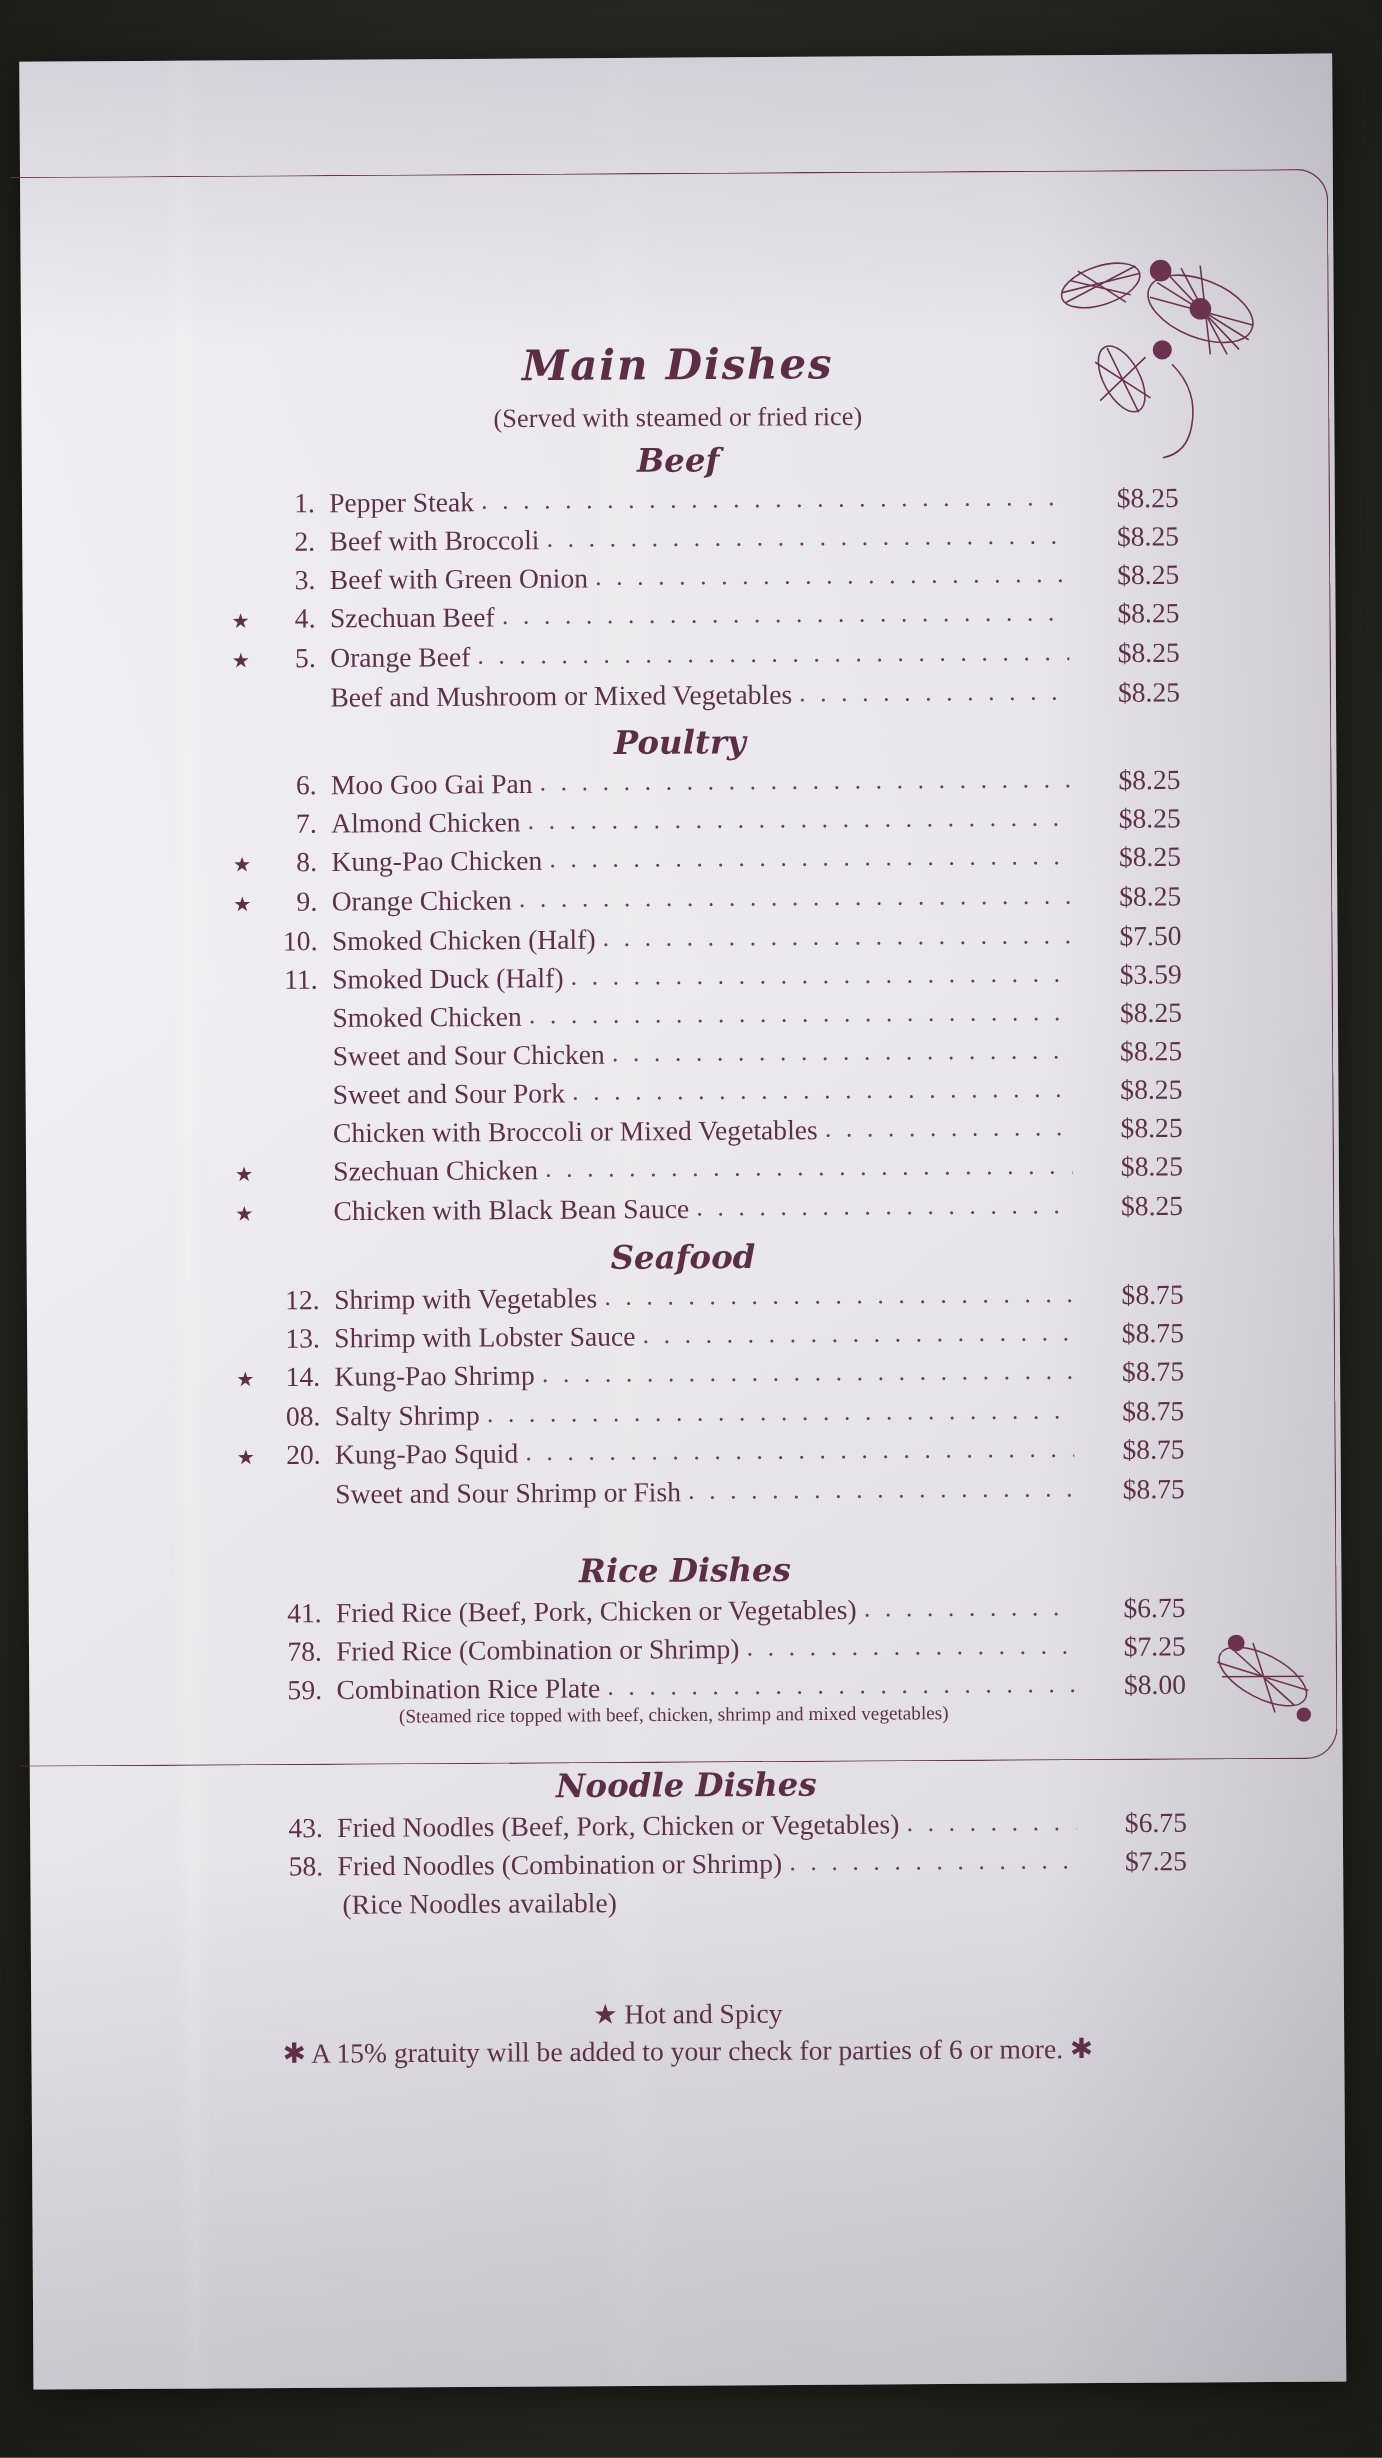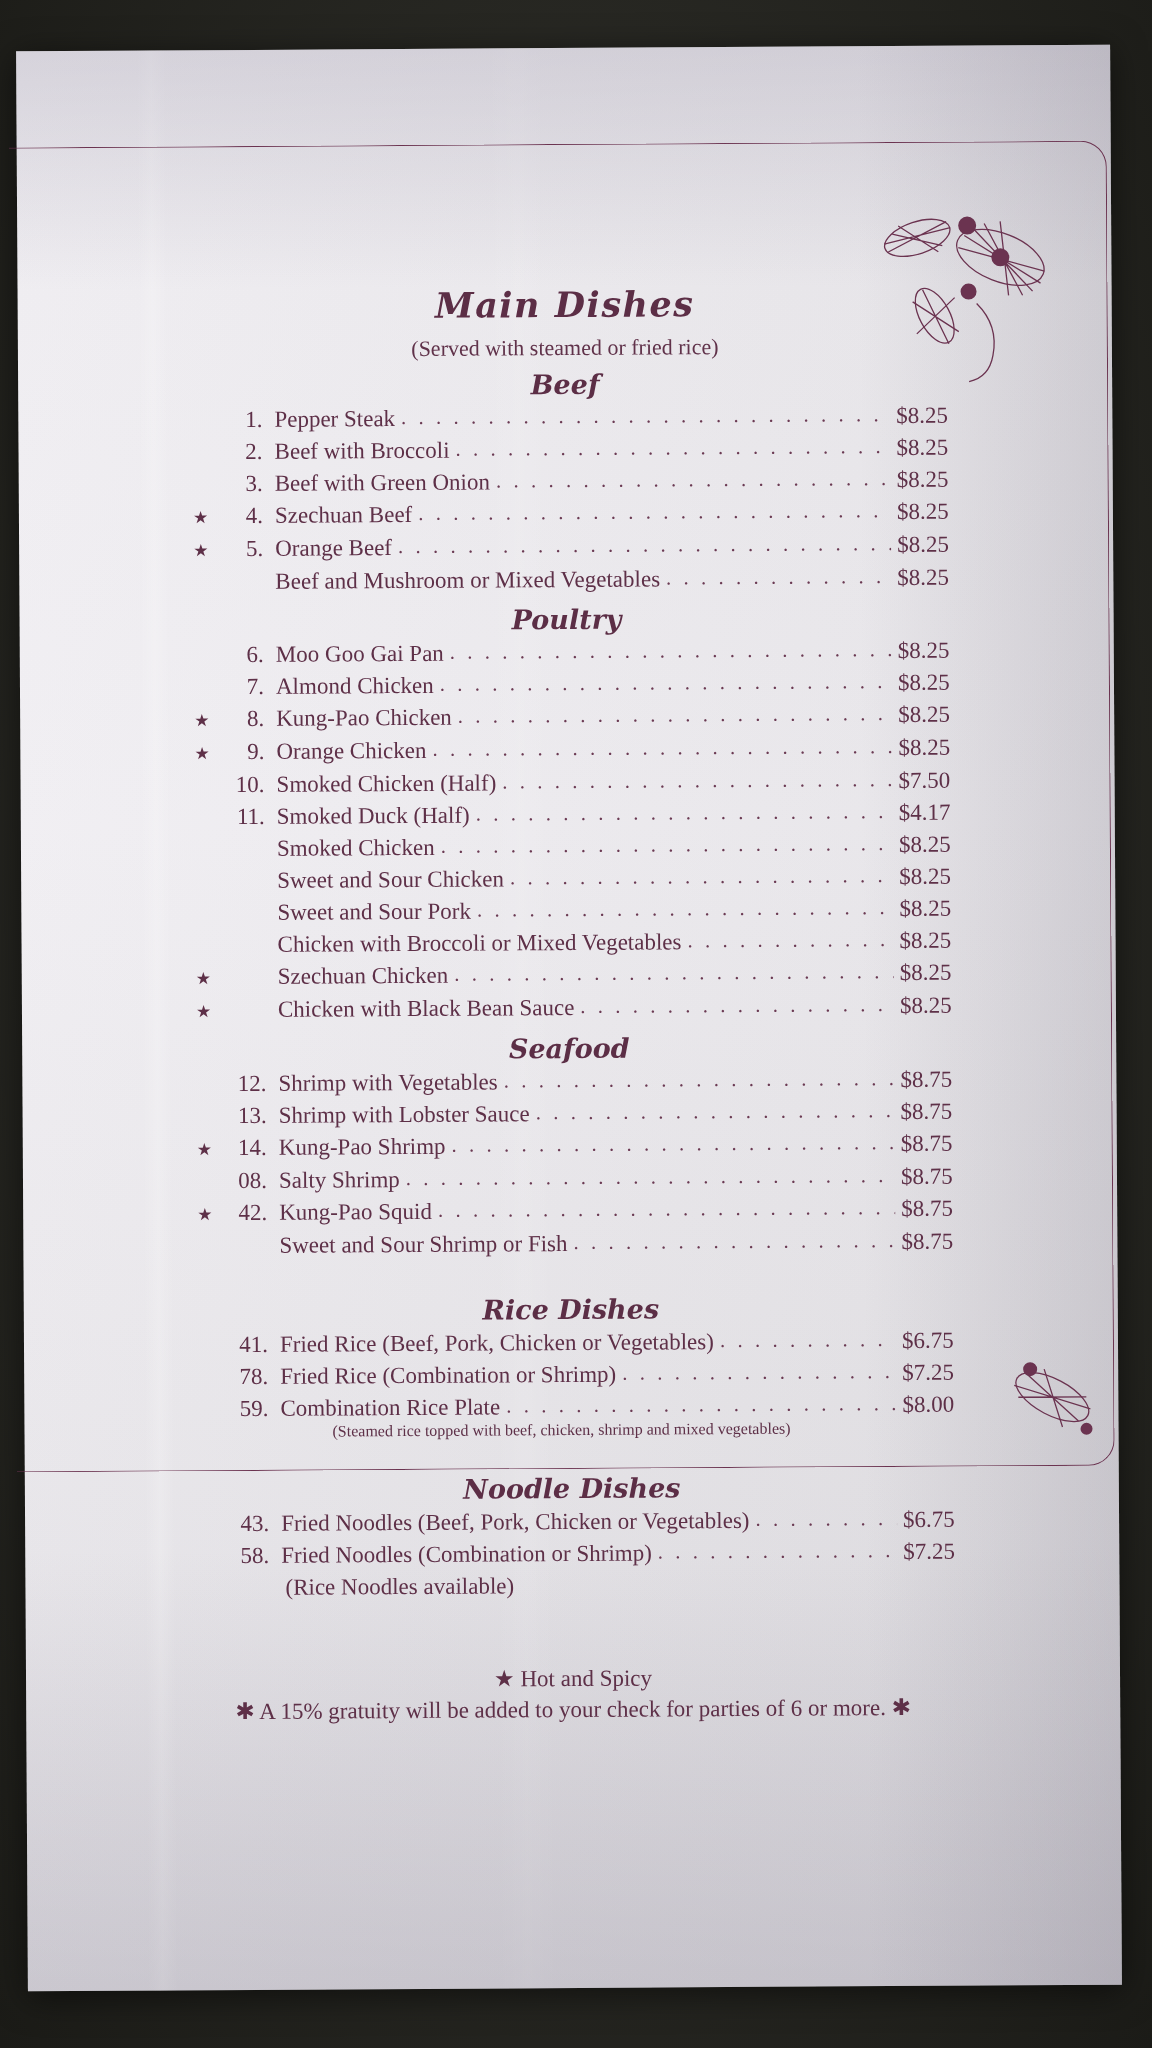--- a/index.html
+++ b/index.html
@@ -141,20 +141,21 @@
     white-space: nowrap;
     margin: 0 6px;
     color: #6b3a53;
     letter-spacing: 3.5px;
     font-size: 21px;
     position: relative;
     top: -2px;
   }
   .price {
     white-space: nowrap;
+    text-align: right;
     min-width: 86px;
   }
   .note {
     text-align: center;
     font-size: 16px;
     color: #5e3048;
     padding-left: 40px;
     padding-right: 60px;
     margin-top: -2px;
   }
@@ -309,21 +310,21 @@
           <span class="num">10.</span>
           <span class="name">Smoked Chicken (Half)</span>
           <span class="dots">. . . . . . . . . . . . . . . . . . . . . . . . . . . . . . . . . . . . . . . . . .</span>
           <span class="price">$7.50</span>
         </div>
         <div class="row">
           <span class="star"></span>
           <span class="num">11.</span>
           <span class="name">Smoked Duck (Half)</span>
           <span class="dots">. . . . . . . . . . . . . . . . . . . . . . . . . . . . . . . . . . . . . . . . . .</span>
-          <span class="price">$4.17</span>
+          <span class="price">$3.59</span>
         </div>
         <div class="row">
           <span class="star"></span>
           <span class="num"></span>
           <span class="name">Smoked Chicken</span>
           <span class="dots">. . . . . . . . . . . . . . . . . . . . . . . . . . . . . . . . . . . . . . . . . .</span>
           <span class="price">$8.25</span>
         </div>
         <div class="row">
           <span class="star"></span>
@@ -387,21 +388,21 @@
         </div>
         <div class="row">
           <span class="star"></span>
           <span class="num">08.</span>
           <span class="name">Salty Shrimp</span>
           <span class="dots">. . . . . . . . . . . . . . . . . . . . . . . . . . . . . . . . . . . . . . . . . .</span>
           <span class="price">$8.75</span>
         </div>
         <div class="row">
           <span class="star">★</span>
-          <span class="num">42.</span>
+          <span class="num">20.</span>
           <span class="name">Kung-Pao Squid</span>
           <span class="dots">. . . . . . . . . . . . . . . . . . . . . . . . . . . . . . . . . . . . . . . . . .</span>
           <span class="price">$8.75</span>
         </div>
         <div class="row">
           <span class="star"></span>
           <span class="num"></span>
           <span class="name">Sweet and Sour Shrimp or Fish</span>
           <span class="dots">. . . . . . . . . . . . . . . . . . . . . . . . . . . . . . . . . . . . . . . . . .</span>
           <span class="price">$8.75</span>

